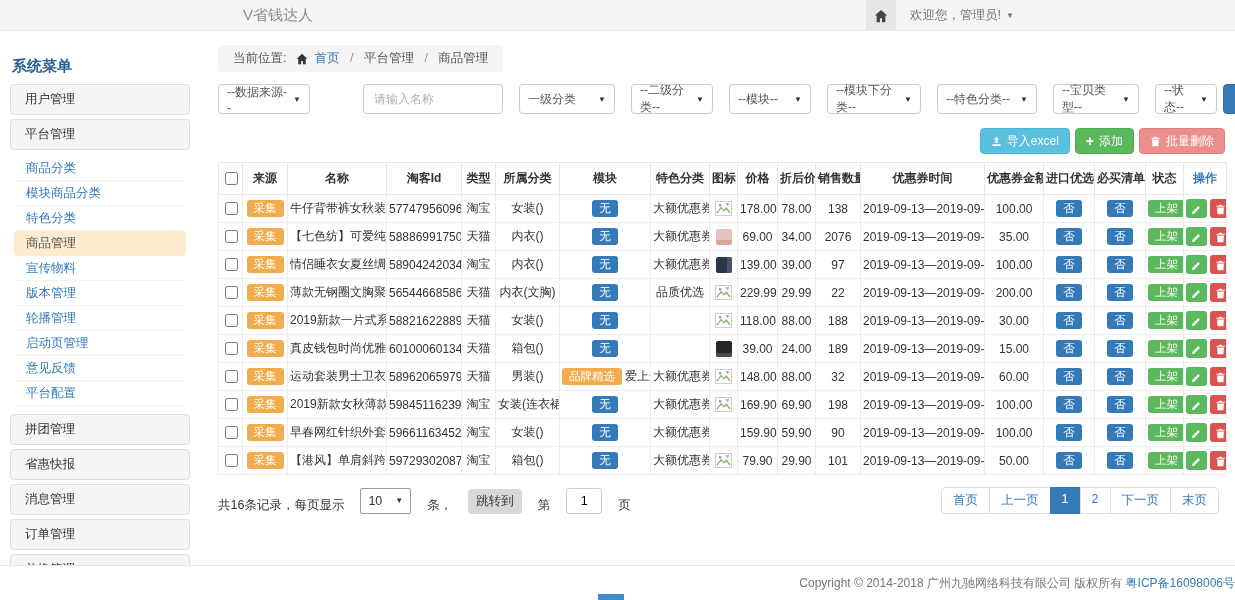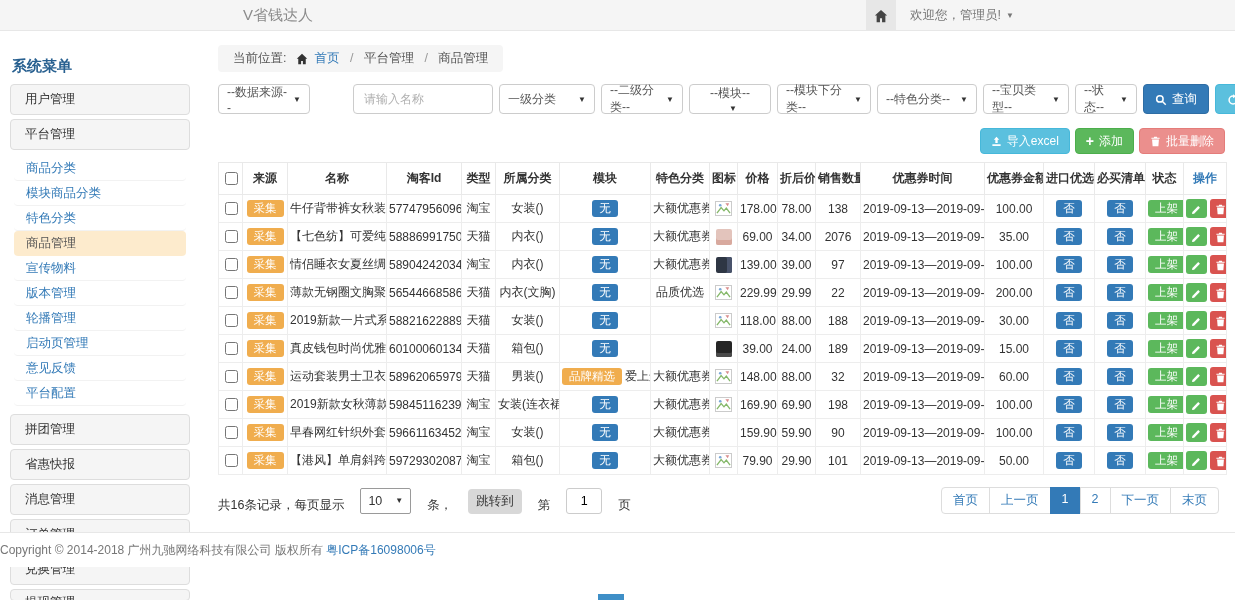--- a/index.html
+++ b/index.html
@@ -35,21 +35,21 @@
 
   
   .main { position:absolute; left:218px; top:45px; width:1007px; }
   .breadcrumb { display:inline-block; background:#f5f5f5; border-radius:4px; padding:5px 15px;
                 font-size:12.5px; color:#555; margin-bottom:12px; }
   .breadcrumb a { color:#337ab7; }
   .bc-sep { color:#999; margin:0 7px; }
   .bc-home { color:#333; margin:0 3px 0 6px; }
 
   .filter-bar { display:flex; gap:6px; align-items:center; margin-bottom:14px; }
-  .filter-controls { display:flex; gap:6px; align-items:center; }
+  .filter-controls { display:flex; gap:16px; align-items:center; }
   .fselect { display:flex; align-items:center; justify-content:space-between; height:30px;
              padding:0 8px; border:1px solid #ccc; border-radius:4px; background:#fff;
              color:#555; font-size:12px; cursor:pointer; flex:none; }
   .sel-caret { font-size:8px; color:#333; margin-left:6px; }
   .txt-input { height:30px; padding:0 10px; border:1px solid #ccc; border-radius:4px;
                font-size:12px; color:#555; outline:none;margin-left:37px; }
   .txt-input::placeholder { color:#b0b0b0; }
 
   .btn { display:inline-flex; align-items:center; gap:5px; border-radius:4px; color:#fff;
          font-size:12.5px; border:1px solid transparent; cursor:pointer; padding:0 11px;
@@ -93,22 +93,22 @@
                  display:inline-flex; align-items:center; gap:7px; background:#fff; cursor:pointer; }
   .jump-chip { background:#d8d8d8; padding:4px 8px; border-radius:4px; cursor:pointer; color:#333; }
   .jump-input { width:36px; height:26px; border:1px solid #ccc; border-radius:3px;
                 text-align:center; font-size:12.5px; outline:none; }
   .pager { display:flex; margin-right:6px; }
   .pg { padding:4px 11px; border:1px solid #ddd; background:#fff; color:#337ab7; margin-left:-1px; }
   .pg:first-child { border-radius:4px 0 0 4px; margin-left:0; }
   .pg:last-child  { border-radius:0 4px 4px 0; }
   .pg.active { background:#337ab7; border-color:#337ab7; color:#fff; }
 
-  .footer { position:absolute; left:0; top:532px; width:100%; height:35px;
-            border-top:1px solid #e7e7e7; background:#fff; text-align:left;
+  .footer { position:absolute; left:0; top:565px; width:100%; height:35px;
+            border-top:1px solid #e7e7e7; background:#fff; text-align:right;
             line-height:34px; font-size:12px; color:#777; }
   .footer a { color:#337ab7; }
   .scroll-thumb { position:absolute; left:598px; top:594px; width:26px; height:6px;
                   background:#3e8fc7; cursor:pointer; }
 </style>
 </head>
 <body>
 
 <div class="topbar">
   <a class="brand">V省钱达人</a>
@@ -177,21 +177,21 @@
         </div>
         <input type="text" class="txt-input" placeholder="请输入名称" style="width: 140px;">
         <div class="fselect" style="width: 96px;">
           <span>一级分类</span>
           <span class="sel-caret">▼</span>
         </div>
         <div class="fselect" style="width: 82px;">
           <span>--二级分类--</span>
           <span class="sel-caret">▼</span>
         </div>
-        <div class="fselect" style="width: 82px; flex-direction: column;">
+        <div class="fselect" style="width: 82px;">
           <span>--模块--</span>
           <span class="sel-caret">▼</span>
         </div>
         <div class="fselect" style="width: 94px;">
           <span>--模块下分类--</span>
           <span class="sel-caret">▼</span>
         </div>
         <div class="fselect" style="width: 100px;">
           <span>--特色分类--</span>
           <span class="sel-caret">▼</span>

